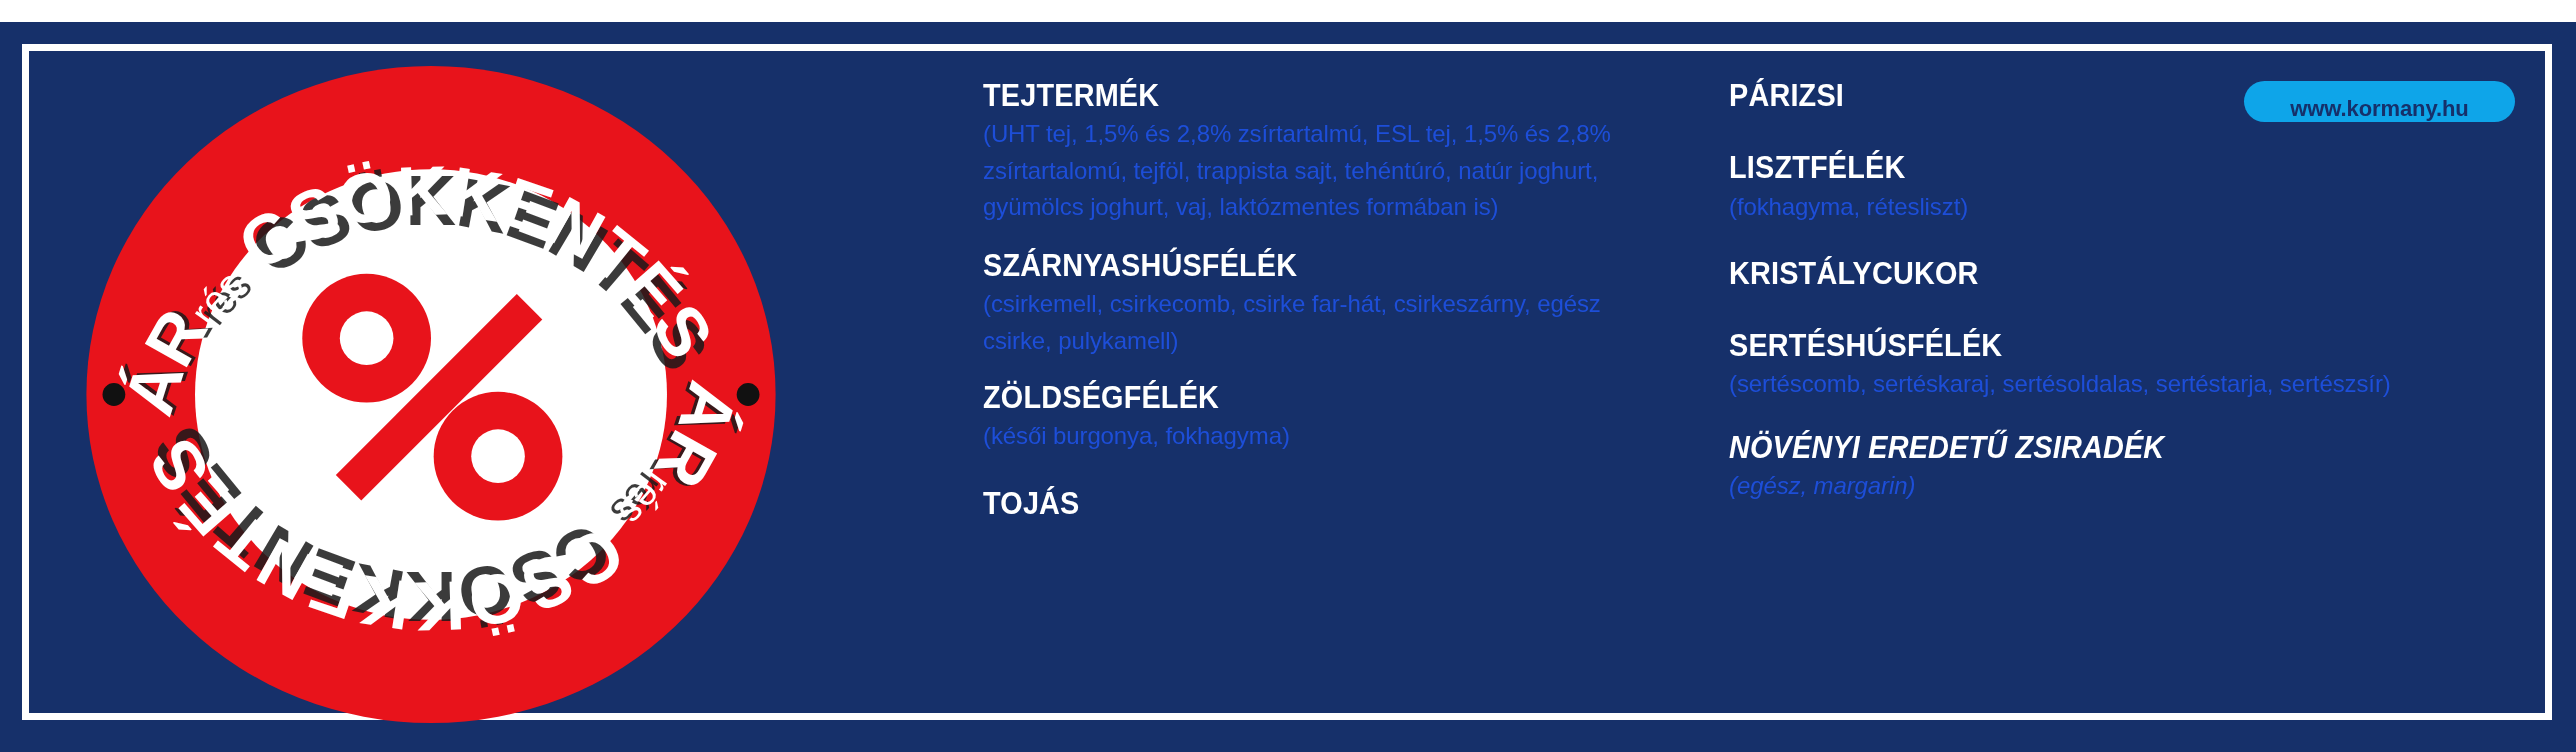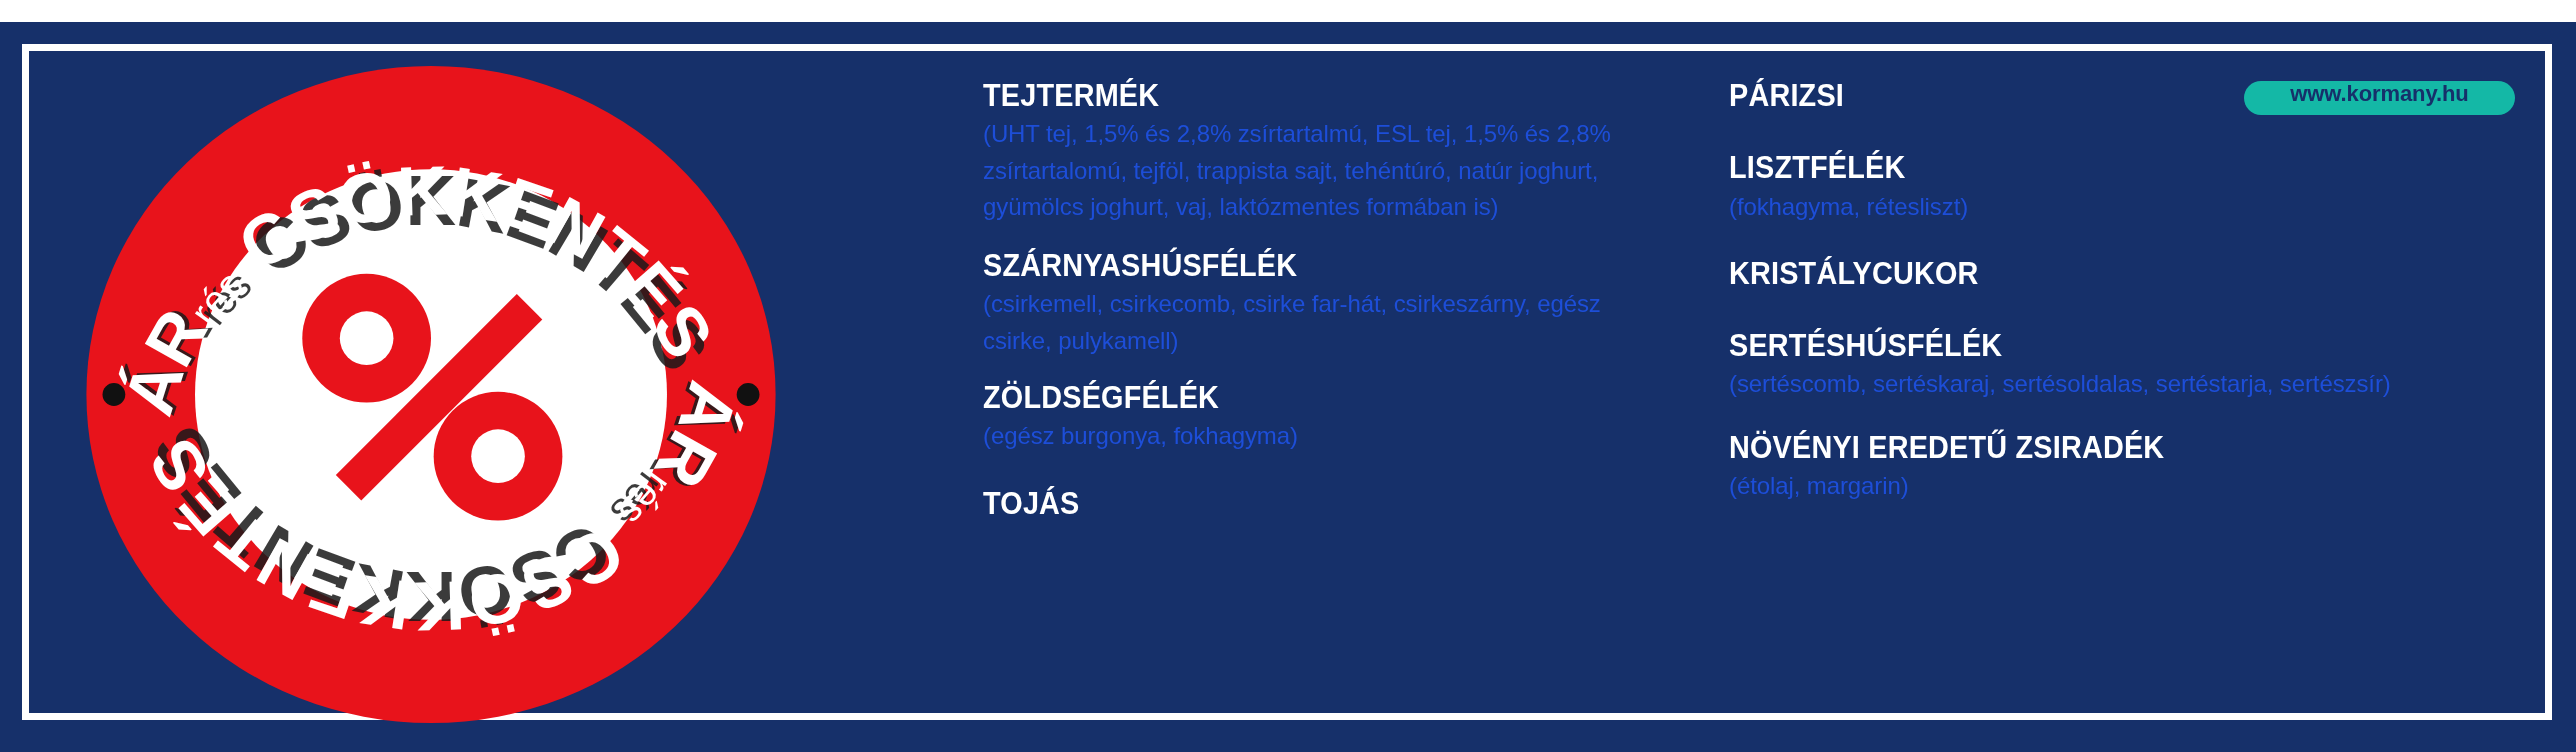--- a/index.html
+++ b/index.html
@@ -82,33 +82,33 @@
   
   .g-tejtermek  { margin-bottom: 23px; }
   .g-szarnyas   { margin-bottom: 21.5px; }
   .g-zoldseg    { margin-bottom: 32px; }
   .g-tojas      { margin-bottom: 0; margin-top: 24px; }
 
   .g-parizsi    { margin-bottom: 39px; }
   .g-liszt      { margin-bottom: 32px; }
   .g-cukor      { margin-bottom: 38px; }
   .g-sertes     { margin-bottom: 28px; }
-  .g-zsiradek   { margin-bottom: 0; }
+  .g-zsiradek   { margin-bottom: 0; font-style: italic; }
 
   
   .url-pill {
     position: absolute;
     left: 2244px;
     top: 81px;
     width: 271px;
-    height: 34px;
-    background: #14b8a6;
+    height: 41px;
+    background: #0ea5e9;
     border-radius: 21.5px;
     display: flex;
-    align-items: flex-start;
+    align-items: flex-end;
     justify-content: center;
   }
   .url-pill span {
     color: #16306a;
     font-size: 22px;
     font-weight: 700;
     letter-spacing: -0.1px;
   }
 </style>
 </head>
@@ -183,21 +183,21 @@
       <p class="cat-sub">(UHT tej, 1,5% és 2,8% zsírtartalmú, ESL tej, 1,5% és 2,8% zsírtartalomú, tejföl, trappista sajt, tehéntúró, natúr joghurt, gyümölcs joghurt, vaj, laktózmentes formában is)</p>
     </div>
 
     <div class="group g-szarnyas">
       <h2 class="cat-head">SZÁRNYASHÚSFÉLÉK</h2>
       <p class="cat-sub">(csirkemell, csirkecomb, csirke far-hát, csirkeszárny, egész csirke, pulykamell)</p>
     </div>
 
     <div class="group g-zoldseg">
       <h2 class="cat-head">ZÖLDSÉGFÉLÉK</h2>
-      <p class="cat-sub">(egész burgonya, fokhagyma)</p>
+      <p class="cat-sub">(késői burgonya, fokhagyma)</p>
     </div>
 
     <div class="group g-tojas">
       <h2 class="cat-head">TOJÁS</h2>
     </div>
 
   </div>
 
   <div class="col col-2">
 
@@ -214,21 +214,21 @@
       <h2 class="cat-head">KRISTÁLYCUKOR</h2>
     </div>
 
     <div class="group g-sertes">
       <h2 class="cat-head">SERTÉSHÚSFÉLÉK</h2>
       <p class="cat-sub">(sertéscomb, sertéskaraj, sertésoldalas, sertéstarja, sertészsír)</p>
     </div>
 
     <div class="group g-zsiradek">
       <h2 class="cat-head">NÖVÉNYI EREDETŰ ZSIRADÉK</h2>
-      <p class="cat-sub">(étolaj, margarin)</p>
+      <p class="cat-sub">(egész, margarin)</p>
     </div>
 
   </div>
 
   <div class="url-pill">
     <span>www.kormany.hu</span>
   </div>
 
 </div>
 

